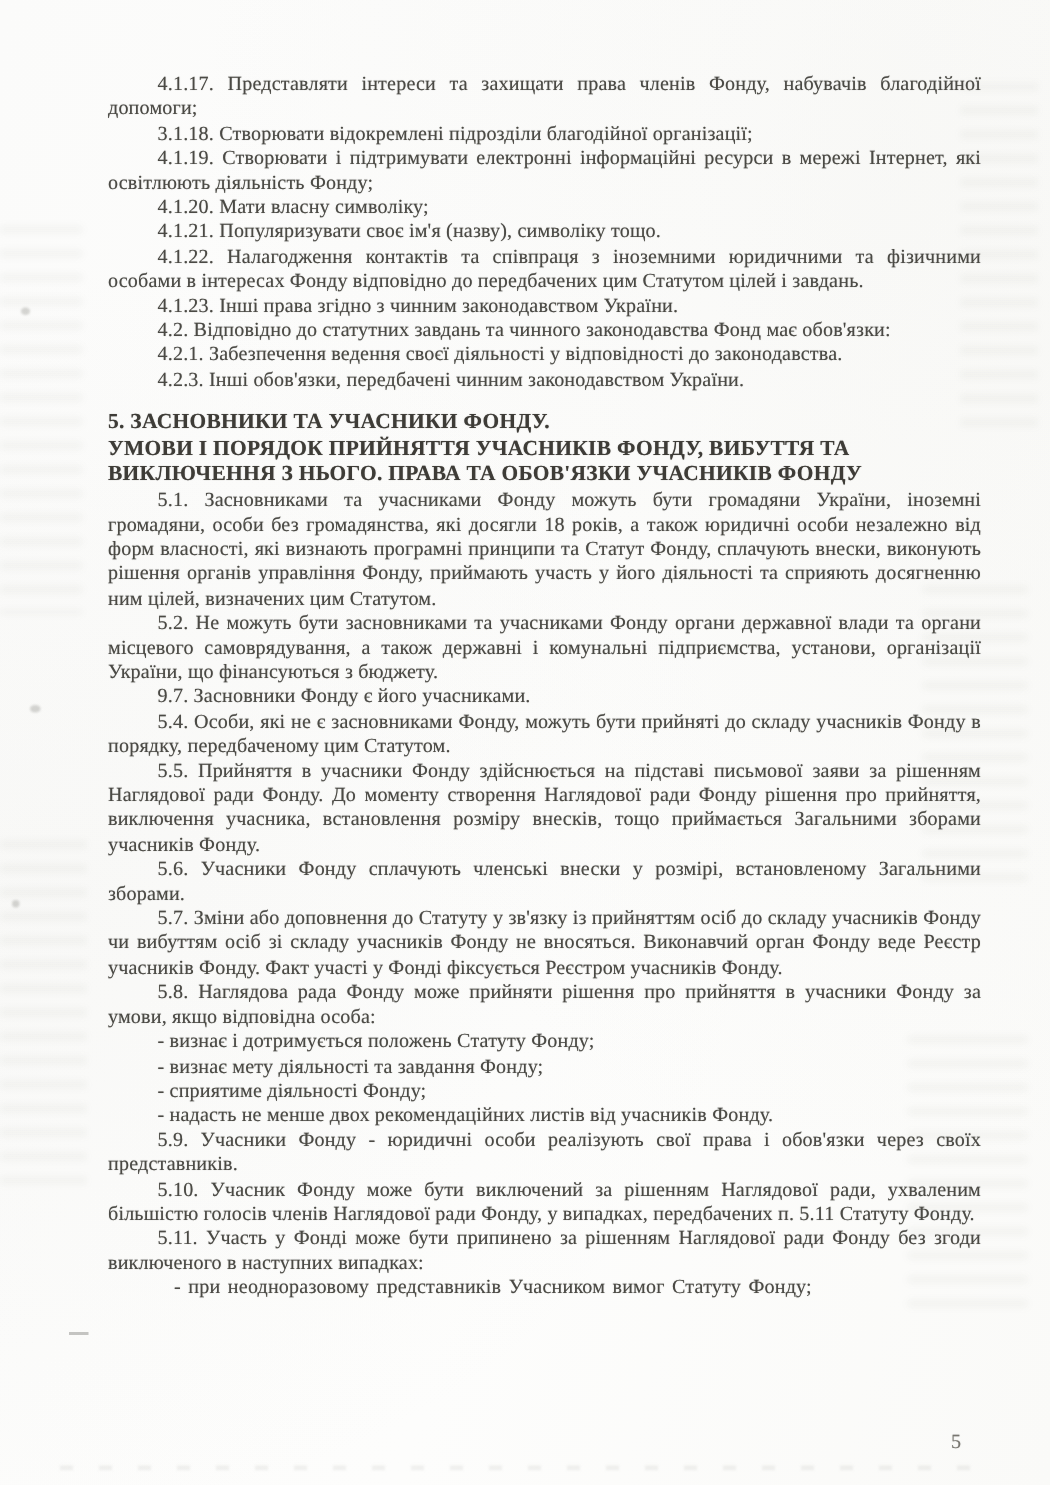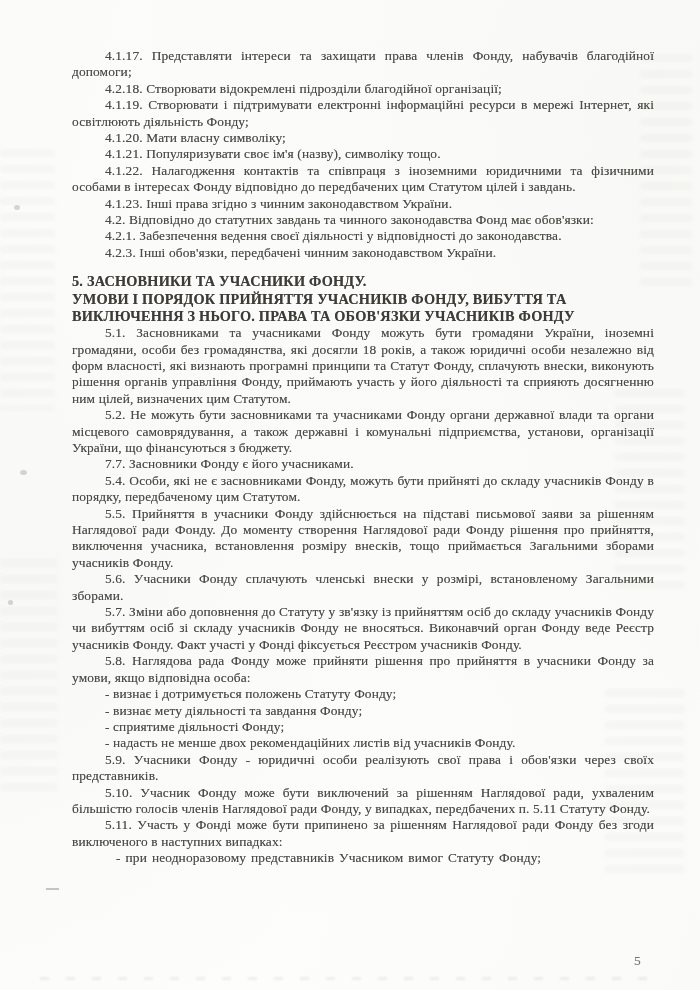--- a/index.html
+++ b/index.html
@@ -101,37 +101,37 @@
     filter: blur(1px);
   }
 </style>
 </head>
 <body style="--ink: #4b4a45; --heading-ink: #3e3c37; --page-number-ink: #787670; --paper: #fcfcfb;">
 
 <div class="sheet">
 
   <div class="doc-text" id="doc-body">
       <p class="doc-p">4.1.17. Представляти інтереси та захищати права членів Фонду, набувачів благодійної допомоги;</p>
-      <p class="doc-p">4.2.18. Створювати відокремлені підрозділи благодійної організації;</p>
+      <p class="doc-p">3.1.18. Створювати відокремлені підрозділи благодійної організації;</p>
       <p class="doc-p">4.1.19. Створювати і підтримувати електронні інформаційні ресурси в мережі Інтернет, які освітлюють діяльність Фонду;</p>
       <p class="doc-p">4.1.20. Мати власну символіку;</p>
       <p class="doc-p">4.1.21. Популяризувати своє ім'я (назву), символіку тощо.</p>
       <p class="doc-p">4.1.22. Налагодження контактів та співпраця з іноземними юридичними та фізичними особами в інтересах Фонду відповідно до передбачених цим Статутом цілей і завдань.</p>
       <p class="doc-p">4.1.23. Інші права згідно з чинним законодавством України.</p>
       <p class="doc-p">4.2. Відповідно до статутних завдань та чинного законодавства Фонд має обов'язки:</p>
       <p class="doc-p">4.2.1. Забезпечення ведення своєї діяльності у відповідності до законодавства.</p>
       <p class="doc-p">4.2.3. Інші обов'язки, передбачені чинним законодавством України.</p>
       <h2 class="doc-heading">
         <span class="hline">5. ЗАСНОВНИКИ ТА УЧАСНИКИ ФОНДУ.</span>
         <span class="hline">УМОВИ І ПОРЯДОК ПРИЙНЯТТЯ УЧАСНИКІВ ФОНДУ, ВИБУТТЯ ТА</span>
         <span class="hline">ВИКЛЮЧЕННЯ З НЬОГО. ПРАВА ТА ОБОВ'ЯЗКИ УЧАСНИКІВ ФОНДУ</span>
       </h2>
       <p class="doc-p">5.1. Засновниками та учасниками Фонду можуть бути громадяни України, іноземні громадяни, особи без громадянства, які досягли 18 років, а також юридичні особи незалежно від форм власності, які визнають програмні принципи та Статут Фонду, сплачують внески, виконують рішення органів управління Фонду, приймають участь у його діяльності та сприяють досягненню ним цілей, визначених цим Статутом.</p>
       <p class="doc-p">5.2. Не можуть бути засновниками та учасниками Фонду органи державної влади та органи місцевого самоврядування, а також державні і комунальні підприємства, установи, організації України, що фінансуються з бюджету.</p>
-      <p class="doc-p">7.7. Засновники Фонду є його учасниками.</p>
+      <p class="doc-p">9.7. Засновники Фонду є його учасниками.</p>
       <p class="doc-p">5.4. Особи, які не є засновниками Фонду, можуть бути прийняті до складу учасників Фонду в порядку, передбаченому цим Статутом.</p>
       <p class="doc-p">5.5. Прийняття в учасники Фонду здійснюється на підставі письмової заяви за рішенням Наглядової ради Фонду. До моменту створення Наглядової ради Фонду рішення про прийняття, виключення учасника, встановлення розміру внесків, тощо приймається Загальними зборами учасників Фонду.</p>
       <p class="doc-p">5.6. Учасники Фонду сплачують членські внески у розмірі, встановленому Загальними зборами.</p>
       <p class="doc-p">5.7. Зміни або доповнення до Статуту у зв'язку із прийняттям осіб до складу учасників Фонду чи вибуттям осіб зі складу учасників Фонду не вносяться. Виконавчий орган Фонду веде Реєстр учасників Фонду. Факт участі у Фонді фіксується Реєстром учасників Фонду.</p>
       <p class="doc-p">5.8. Наглядова рада Фонду може прийняти рішення про прийняття в учасники Фонду за умови, якщо відповідна особа:</p>
       <p class="doc-li">- визнає і дотримується положень Статуту Фонду;</p>
       <p class="doc-li">- визнає мету діяльності та завдання Фонду;</p>
       <p class="doc-li">- сприятиме діяльності Фонду;</p>
       <p class="doc-li">- надасть не менше двох рекомендаційних листів від учасників Фонду.</p>
       <p class="doc-p">5.9. Учасники Фонду - юридичні особи реалізують свої права і обов'язки через своїх представників.</p>

